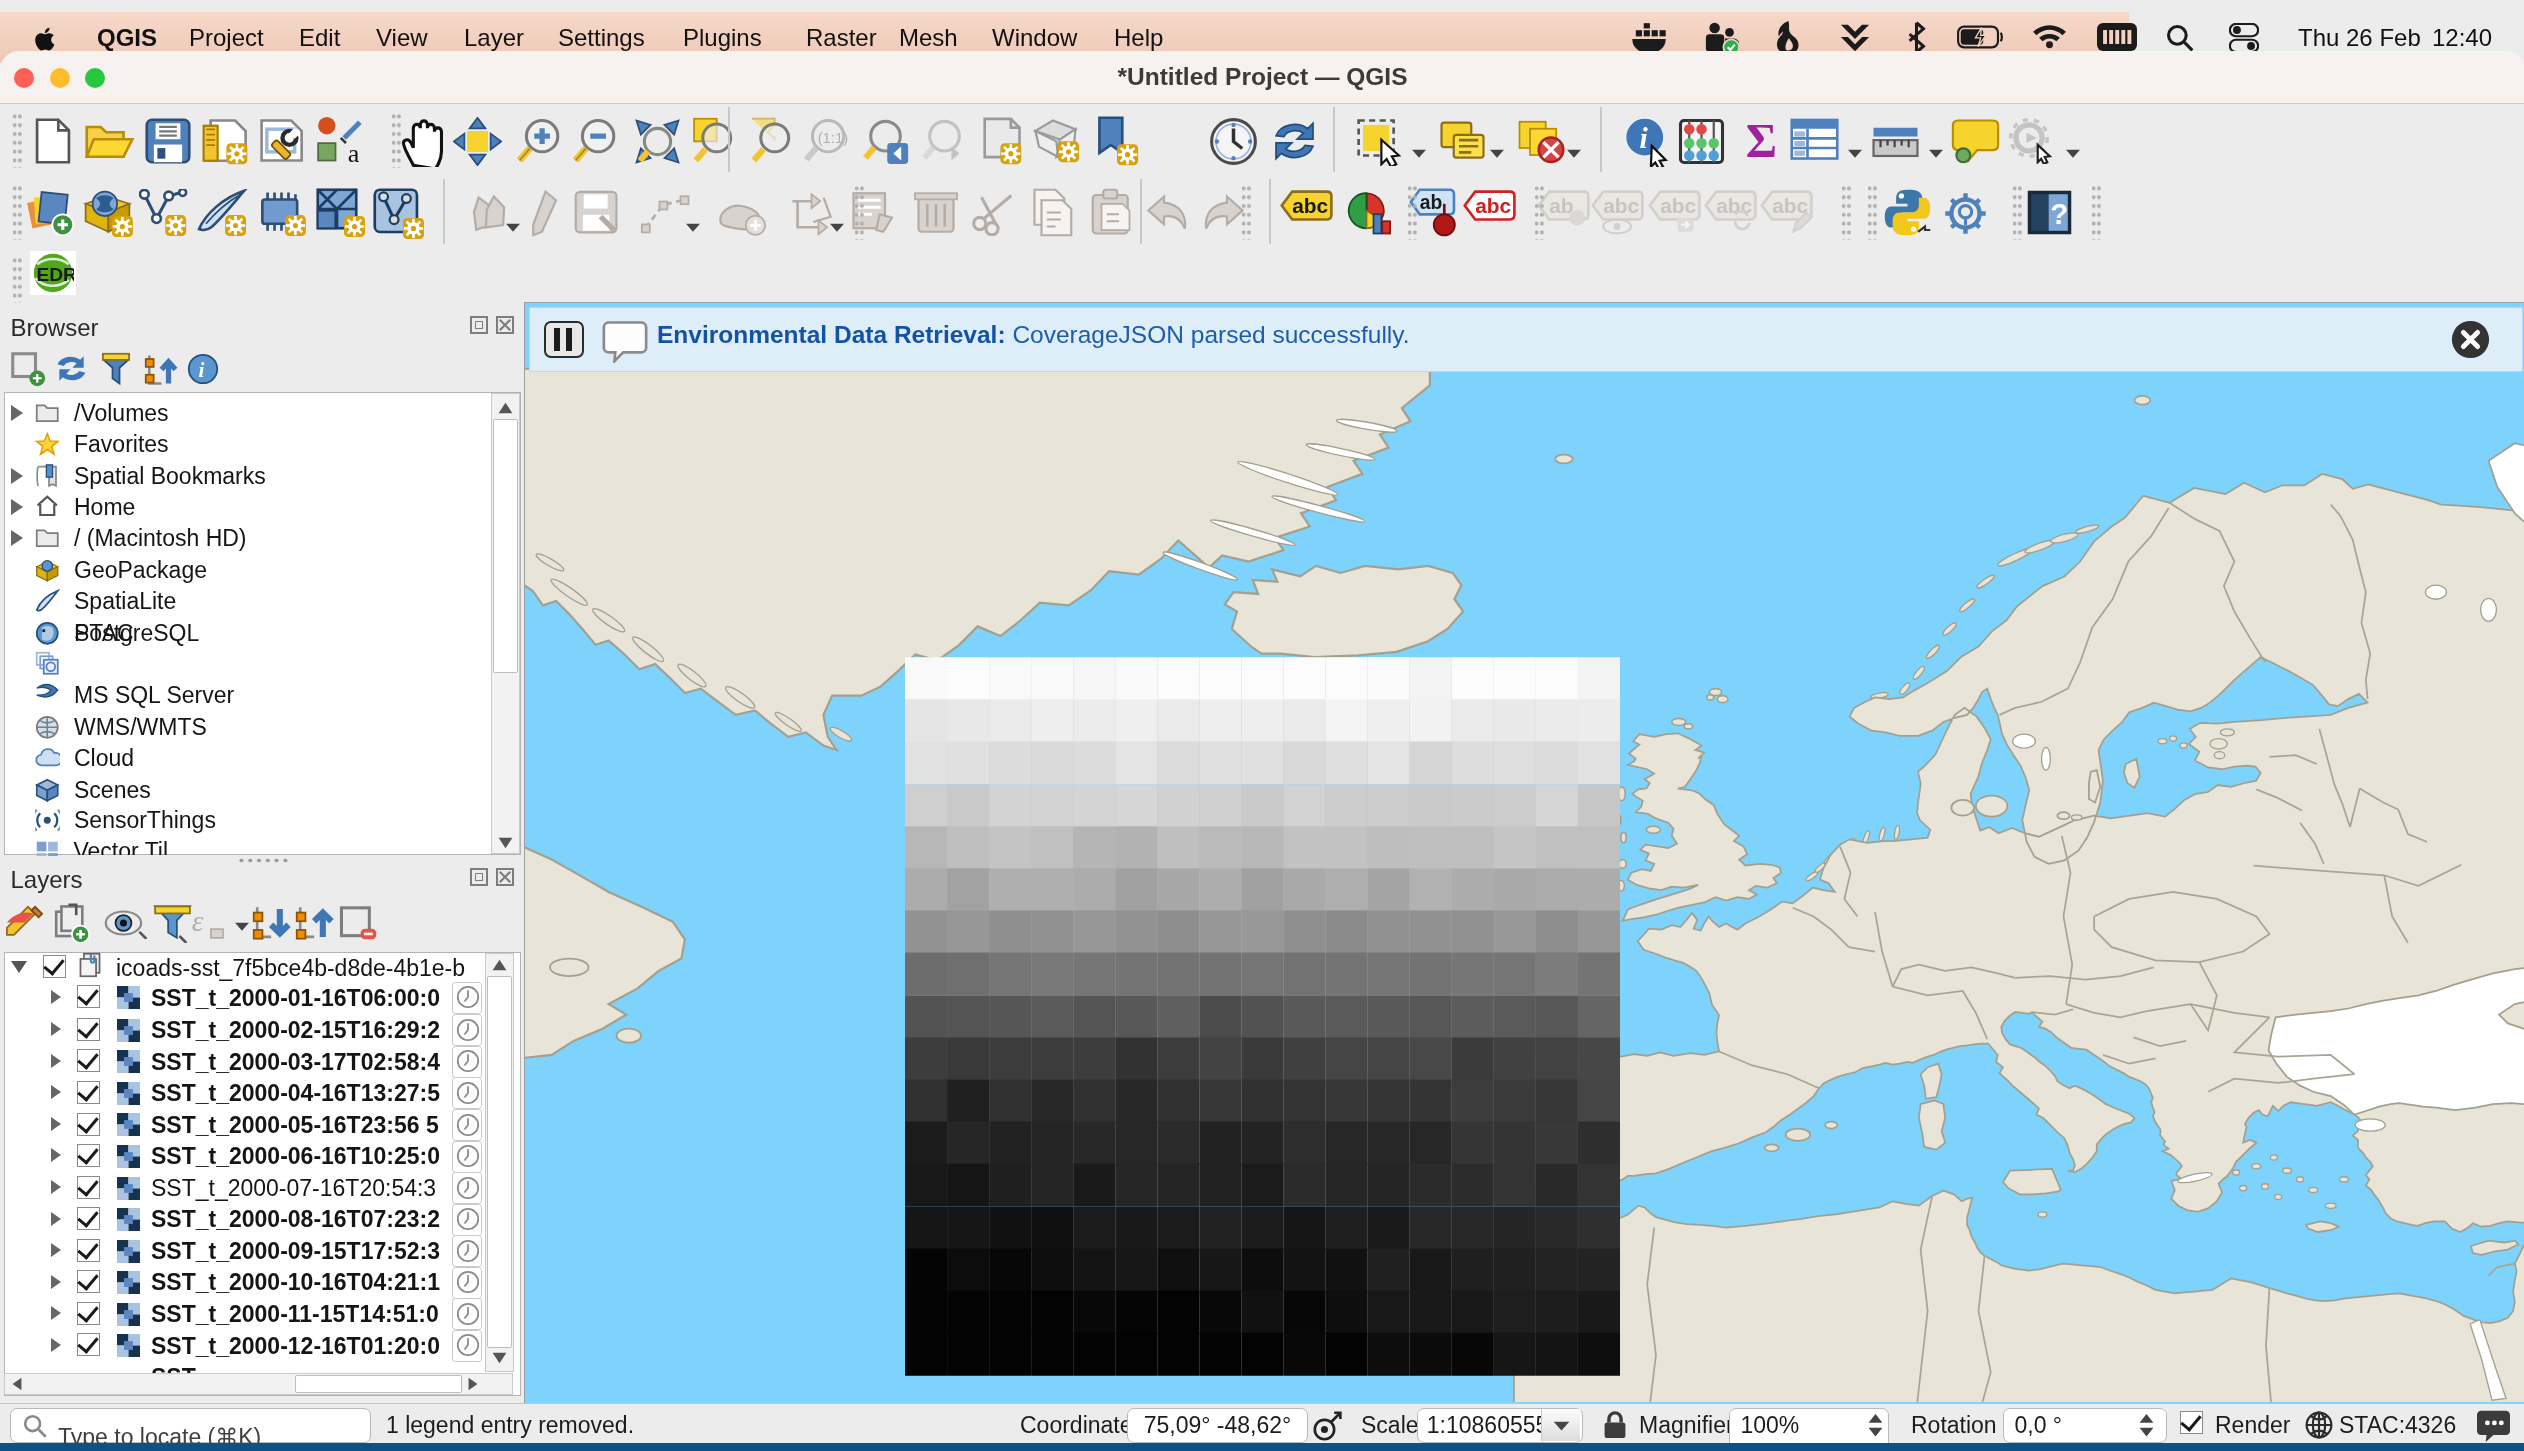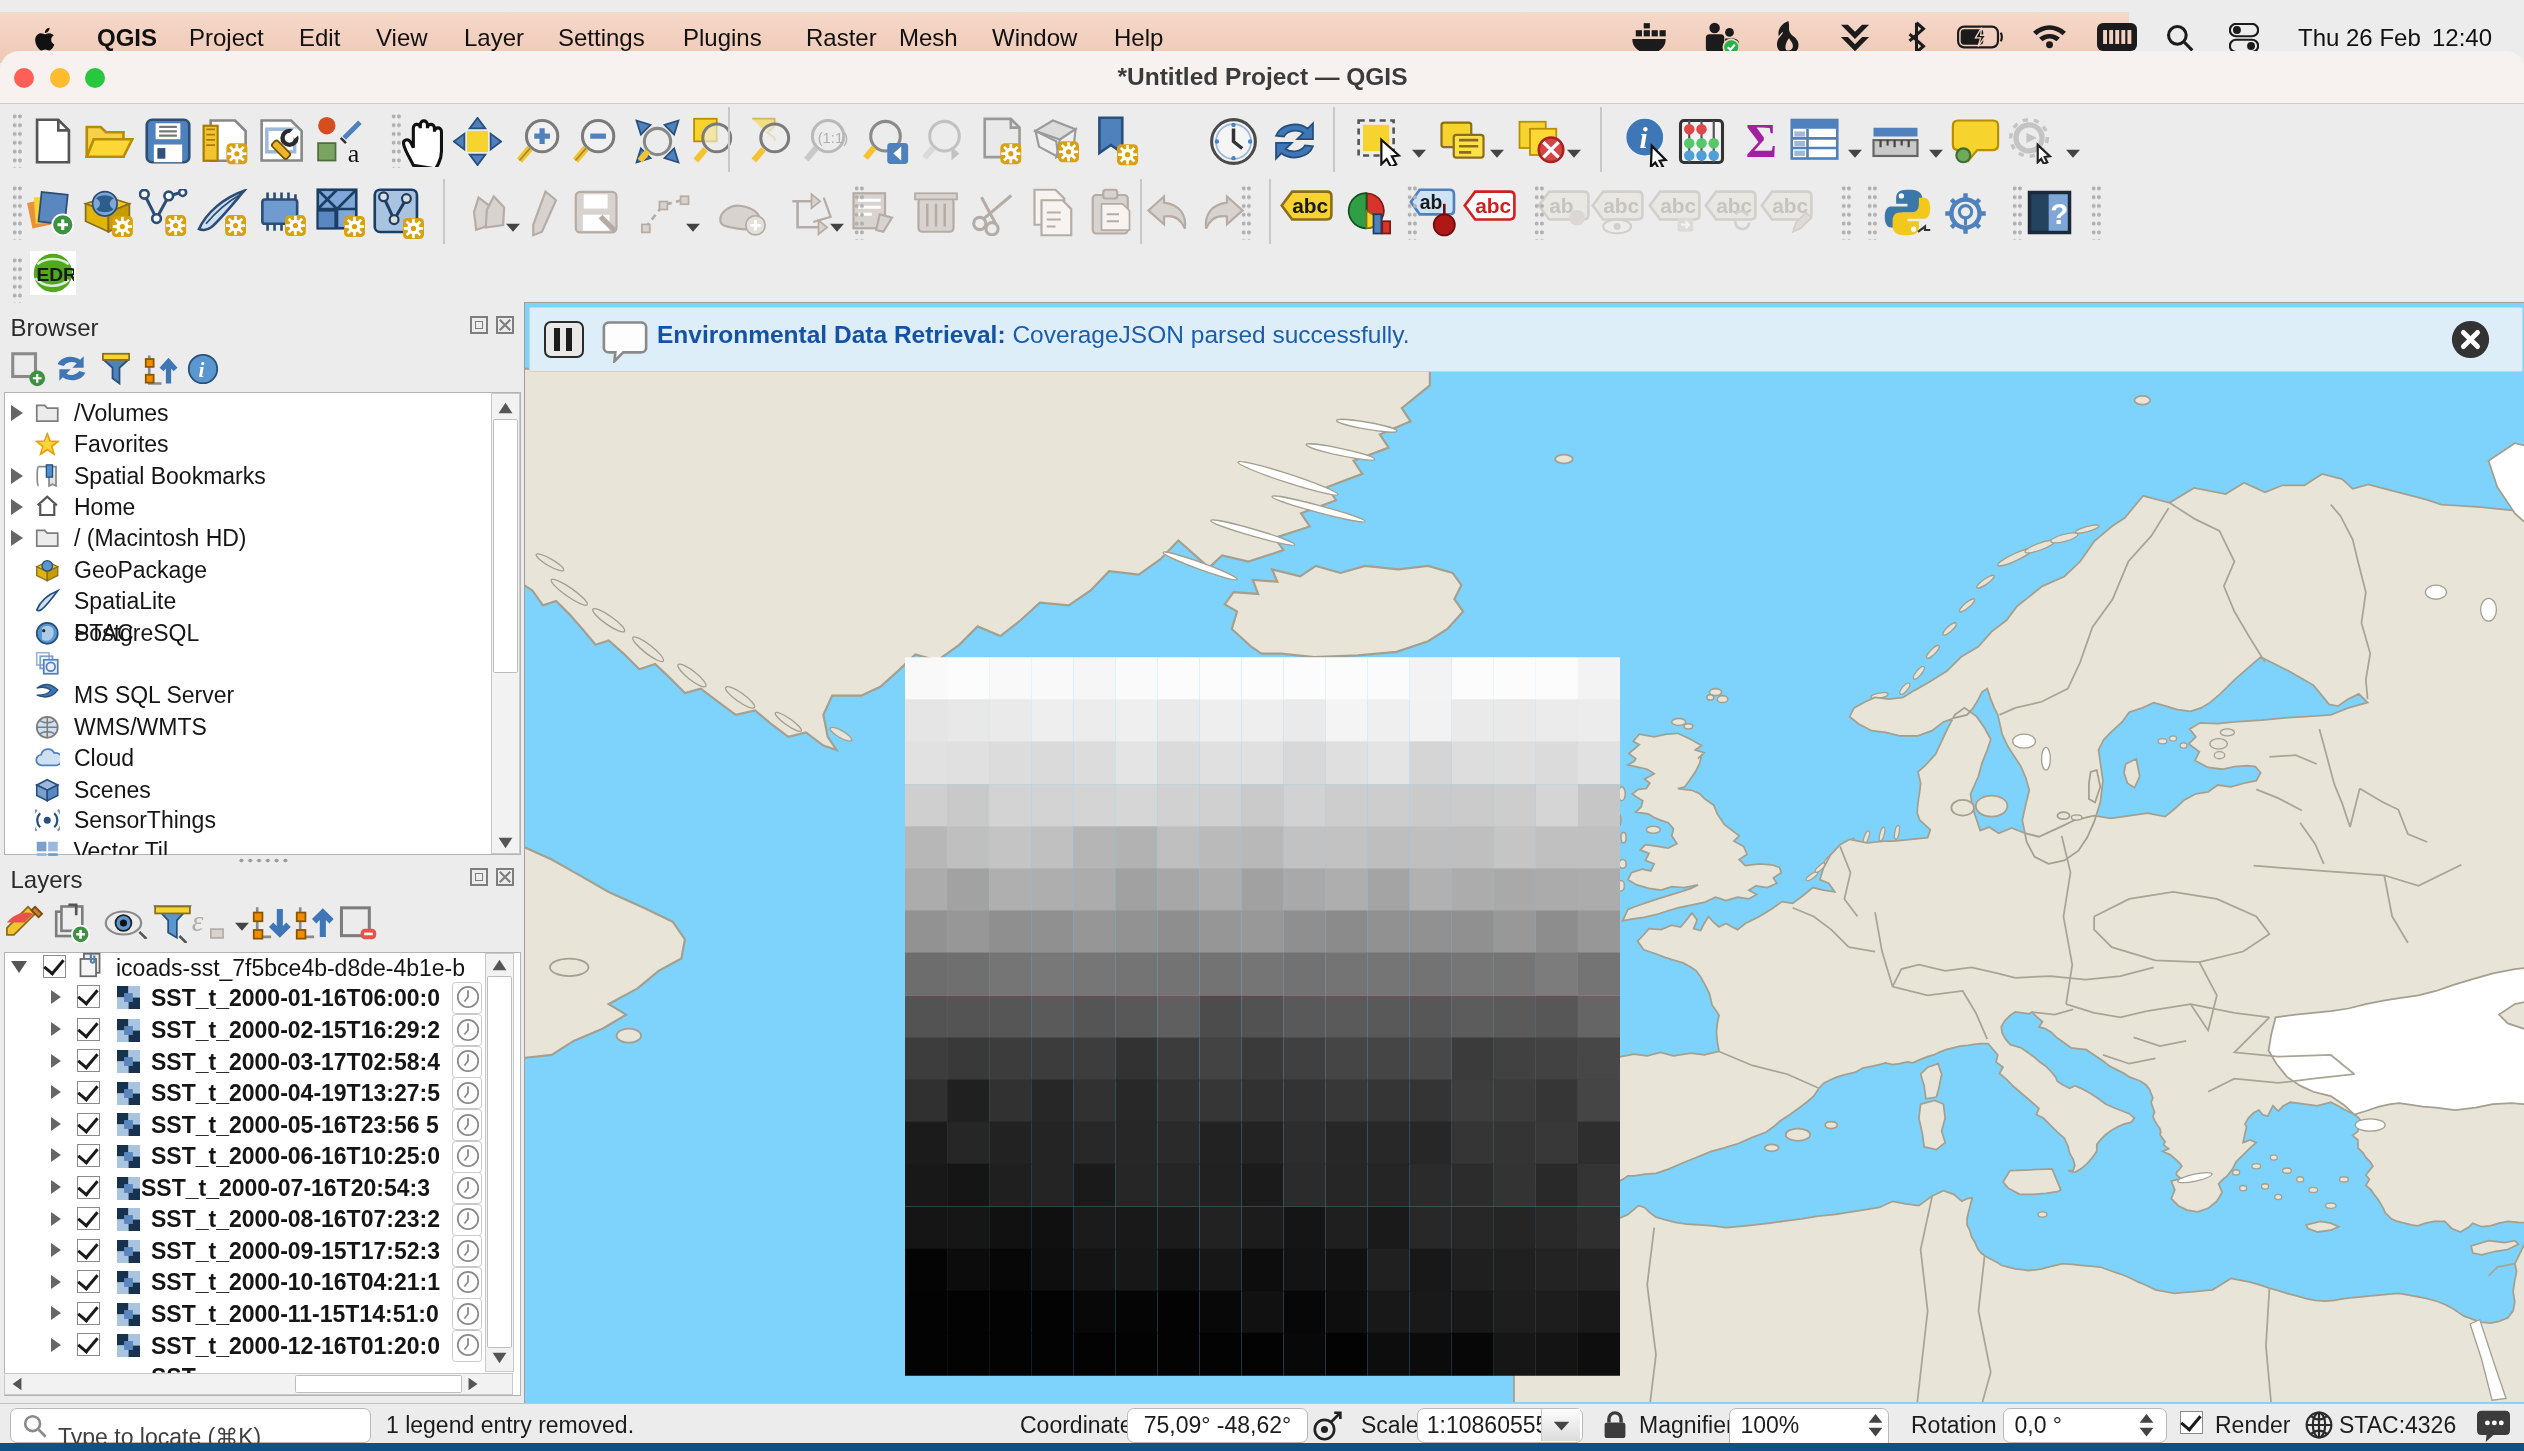--- a/index.html
+++ b/index.html
@@ -906,21 +906,21 @@
   </svg>
 <div class="arr r" style="left:51px;top:1085px;border-left-width:10.5px;border-top-width:7px;border-bottom-width:7px"></div>
 <div class="cb" style="left:77px;top:1081px"></div>
 <svg class="abs" style="left:117px;top:1082px" width="23" height="23" viewBox="0 0 26 26">
     <rect width="13" height="13" fill="#16324f"></rect>
     <rect x="13" width="13" height="13" fill="#a8c4e0"></rect>
     <rect y="13" width="13" height="13" fill="#a8c4e0"></rect>
     <rect x="13" y="13" width="13" height="13" fill="#16324f"></rect>
     <rect x="8" y="8" width="10" height="10" fill="#5a87c0"></rect>
   </svg>
-<div class="trow" style="left:151px;top:1080px;font-weight:bold;width:333px;overflow:hidden">SST_t_2000-04-19T13:27:5</div>
+<div class="trow" style="left:151px;top:1080px;font-weight:bold;width:333px;overflow:hidden">SST_t_2000-04-16T13:27:5</div>
 <div class="abs" style="left:452px;top:1077px;width:30px;height:32px;background:#fff;border:1.3px solid #c9c9c9;border-radius:3.5px"></div>
 <svg class="abs" style="left:456px;top:1081px" width="24" height="24" viewBox="0 0 27 27">
     <circle cx="13.5" cy="13.5" r="11.5" fill="#fdfdfd" stroke="#8a8a8a" stroke-width="2"></circle>
     <path d="M13.5 6v7.5l-4 5" stroke="#8a8a8a" stroke-width="2" fill="none"></path>
   </svg>
 <div class="arr r" style="left:51px;top:1117px;border-left-width:10.5px;border-top-width:7px;border-bottom-width:7px"></div>
 <div class="cb" style="left:77px;top:1113px"></div>
 <svg class="abs" style="left:117px;top:1113px" width="23" height="23" viewBox="0 0 26 26">
     <rect width="13" height="13" fill="#16324f"></rect>
     <rect x="13" width="13" height="13" fill="#a8c4e0"></rect>
@@ -951,21 +951,21 @@
   </svg>
 <div class="arr r" style="left:51px;top:1180px;border-left-width:10.5px;border-top-width:7px;border-bottom-width:7px"></div>
 <div class="cb" style="left:77px;top:1176px"></div>
 <svg class="abs" style="left:117px;top:1177px" width="23" height="23" viewBox="0 0 26 26">
     <rect width="13" height="13" fill="#16324f"></rect>
     <rect x="13" width="13" height="13" fill="#a8c4e0"></rect>
     <rect y="13" width="13" height="13" fill="#a8c4e0"></rect>
     <rect x="13" y="13" width="13" height="13" fill="#16324f"></rect>
     <rect x="8" y="8" width="10" height="10" fill="#5a87c0"></rect>
   </svg>
-<div class="trow" style="left:141px;top:1175px;font-weight:bold;width:333px;overflow:hidden">SST_t_2000-07-16T20:54:3</div>
+<div class="trow" style="left:151px;top:1175px;font-weight:normal;width:333px;overflow:hidden">SST_t_2000-07-16T20:54:3</div>
 <div class="abs" style="left:452px;top:1172px;width:30px;height:32px;background:#fff;border:1.3px solid #c9c9c9;border-radius:3.5px"></div>
 <svg class="abs" style="left:456px;top:1176px" width="24" height="24" viewBox="0 0 27 27">
     <circle cx="13.5" cy="13.5" r="11.5" fill="#fdfdfd" stroke="#8a8a8a" stroke-width="2"></circle>
     <path d="M13.5 6v7.5l-4 5" stroke="#8a8a8a" stroke-width="2" fill="none"></path>
   </svg>
 <div class="arr r" style="left:51px;top:1212px;border-left-width:10.5px;border-top-width:7px;border-bottom-width:7px"></div>
 <div class="cb" style="left:77px;top:1207px"></div>
 <svg class="abs" style="left:117px;top:1208px" width="23" height="23" viewBox="0 0 26 26">
     <rect width="13" height="13" fill="#16324f"></rect>
     <rect x="13" width="13" height="13" fill="#a8c4e0"></rect>

